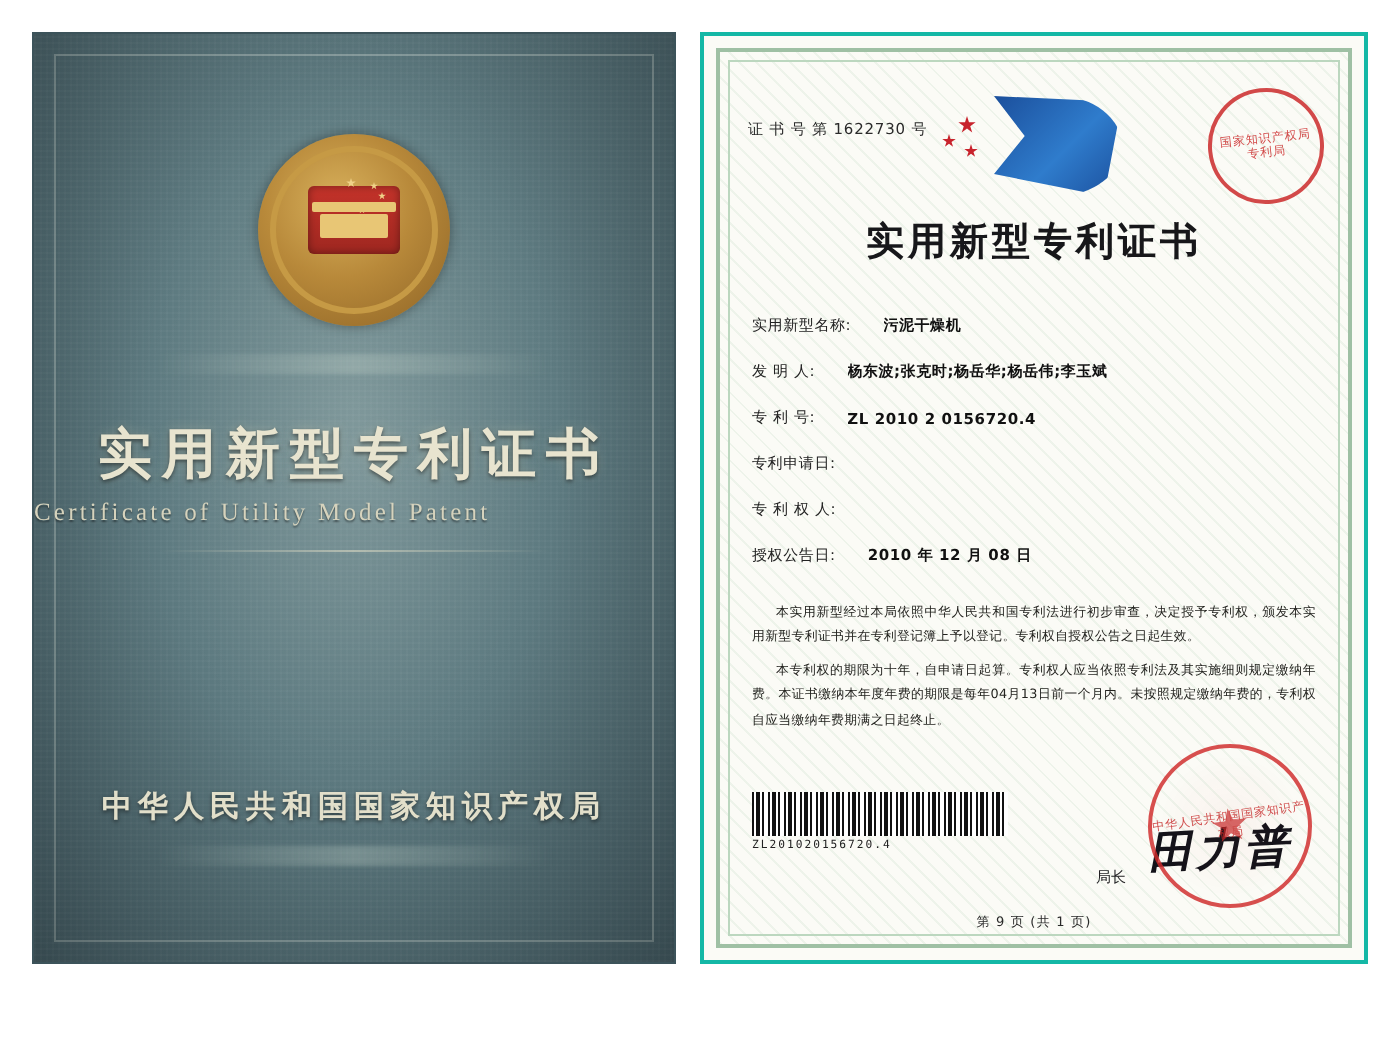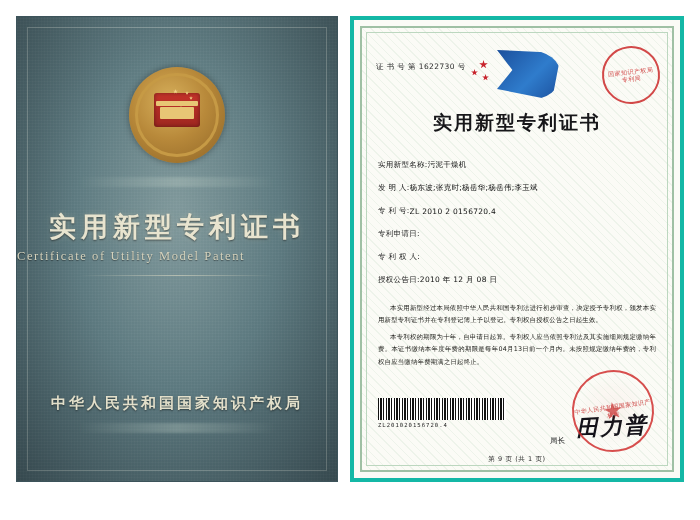--- a/index.html
+++ b/index.html
@@ -184,21 +184,21 @@
   .cover-ornament.bottom { bottom: 48px; }
 
   
   .cert {
     position: absolute;
     left: 350px;
     top: 16px;
     width: 334px;
     height: 466px;
     background: #fbfbf6;
-    border: 4px solid #14b8a6;
+    border: 2px solid #14b8a6;
     box-sizing: border-box;
     overflow: hidden;
   }
   .cert-guilloche {
     position: absolute;
     left: 6px;
     top: 6px;
     right: 6px;
     bottom: 6px;
     border: 2px solid #9fc0a4;
@@ -305,25 +305,26 @@
     color: #1d1d1f;
     letter-spacing: 0.3px;
   }
   .field-label {
     flex: 0 0 auto;
     white-space: nowrap;
     color: #222;
   }
   .field-value {
     flex: 1 1 auto;
-    margin-left: 0;
+    margin-left: 16px;
     color: #111;
     white-space: nowrap;
     overflow: hidden;
     text-overflow: ellipsis;
+    font-weight: bold;
   }
 
   .body-text {
     position: absolute;
     left: 24px;
     right: 24px;
     top: 282px;
     font-family: "DejaVu Sans", sans-serif;
     font-size: 6.4px;
     line-height: 1.95;

